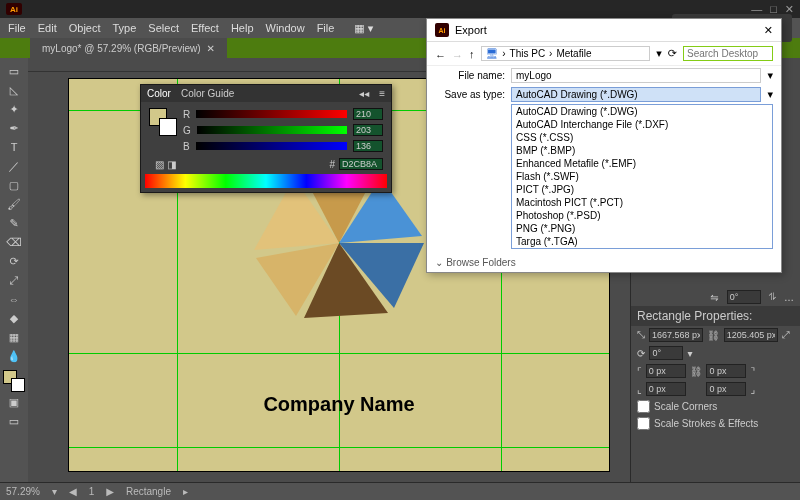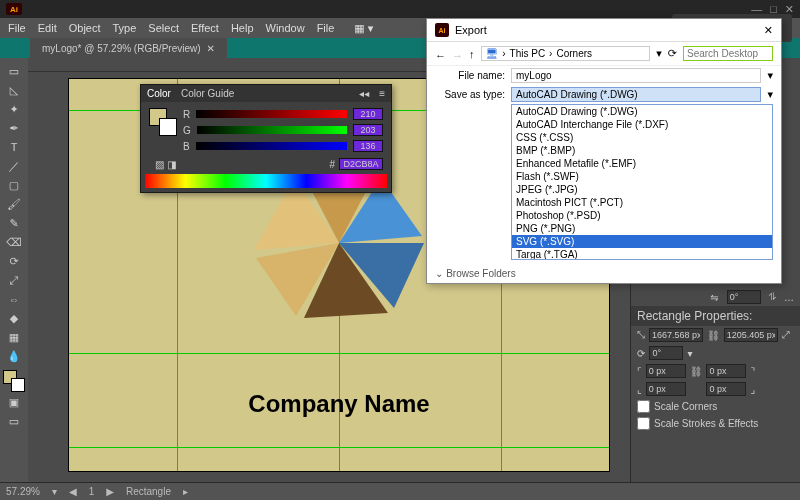--- a/index.html
+++ b/index.html
@@ -4,55 +4,55 @@
 <style>
   * { box-sizing: border-box; margin: 0; padding: 0; font-family: "Segoe UI", Tahoma, sans-serif; }
   body { width: 800px; height: 500px; background: #535353; overflow: hidden; position: relative; font-size: 11px; color: #ccc; }
   .titlebar { height: 18px; background: #262626; display: flex; align-items: center; padding: 0 6px; }
   .titlebar .logo { width:16px;height:12px;background:#310000;color:#ff9a00;font-weight:bold;font-size:8px;display:flex;align-items:center;justify-content:center;border-radius:2px;}
   .titlebar .winctl { margin-left:auto; display:flex; gap:8px; color:#999;}
   .menubar { height: 20px; background: #535353; display: flex; align-items: center; gap: 12px; padding: 0 8px; font-size: 11px; color:#ddd;}
   .menubar .spacer{flex:1}
   .menubar .workspace{display:flex;align-items:center;gap:6px;color:#bbb}
   .menubar .search{background:#3a3a3a;padding:2px 8px;border-radius:3px;color:#888;width:120px;display:flex;align-items:center;gap:4px}
-  .tabbar { height: 20px; background: #0f766e; display:flex; align-items:center; padding:0 30px;}
+  .tabbar { height: 20px; background: #4d7c0f; display:flex; align-items:center; padding:0 30px;}
   .tabbar .tab{background:#4b4b4b;height:100%;padding:2px 12px;font-size:10px;display:flex;align-items:center;gap:6px}
   .workspace-row { display:flex; height: calc(500px - 18px - 20px - 20px - 18px); }
   .tools-l { width:28px; background:#535353; display:flex; flex-direction:column; align-items:center; padding-top:4px; gap:1px;}
   .tools-l .t{width:22px;height:18px;display:flex;align-items:center;justify-content:center;color:#ccc;font-size:11px;cursor:pointer}
   .tools-l .sw{margin-top:4px;width:22px;height:22px;position:relative}
   .tools-l .sw .f{position:absolute;width:14px;height:14px;background:#d2c88a;border:1px solid #000;top:0;left:0}
   .tools-l .sw .s{position:absolute;width:14px;height:14px;background:#fff;border:1px solid #000;bottom:0;right:0}
   .canvas-wrap{flex:1;background:#4b4b4b;position:relative;overflow:hidden}
   .rulers-h{height:14px;background:#4b4b4b;border-bottom:1px solid #333}
   .canvas{position:absolute;left:40px;top:20px;right:20px;bottom:10px;background:#d2c88a;border:1px solid #000}
   .canvas .guide-v{position:absolute;top:0;bottom:0;border-left:1px solid #0c0;}
   .canvas .guide-h{position:absolute;left:0;right:0;border-top:1px solid #0c0;}
   .canvas .logo-art{position:absolute;left:50%;top:42%;transform:translate(-50%,-50%);}
-  .canvas .company{position:absolute;left:50%;top:83%;transform:translate(-50%,-50%);font-family:"Arial Black",sans-serif;font-weight:900;font-size:24px;color:#000}
+  .canvas .company{position:absolute;left:50%;top:83%;transform:translate(-50%,-50%);font-family:"Arial Black",sans-serif;font-weight:900;font-size:20px;color:#000}
   .panel-r{width:170px;background:#494949;border-left:1px solid #2a2a2a;display:flex;flex-direction:column;font-size:10px;color:#ccc}
   .panel-r .sect-title{background:#3a3a3a;padding:3px 6px;font-size:12px}
   .panel-r .row{display:flex;align-items:center;gap:4px;padding:2px 6px}
   .panel-r input.num{width:54px;background:#3a3a3a;border:1px solid #222;color:#ccc;font-size:9px;padding:1px 2px}
   .panel-r label.chk{display:flex;gap:4px;align-items:center;padding:2px 6px;font-size:10px}
   .statusbar{height:18px;background:#535353;border-top:1px solid #2a2a2a;display:flex;align-items:center;gap:12px;font-size:10px;padding:0 6px;color:#bbb}
   
   .color-panel{position:absolute;left:140px;top:84px;width:252px;background:#3f3f3f;border:1px solid #1a1a1a;box-shadow:2px 2px 6px rgba(0,0,0,.4);font-size:10px;color:#ccc}
   .color-panel .hd{background:#333;display:flex;align-items:center;padding:3px 6px;gap:10px}
   .color-panel .tab-a{color:#fff}
   .color-panel .body{padding:6px 8px;display:flex;gap:6px}
   .color-panel .swbig{width:28px;height:28px;position:relative}
   .color-panel .swbig .f{position:absolute;width:18px;height:18px;background:#d2c88a;border:1px solid #000;top:0;left:0}
   .color-panel .swbig .s{position:absolute;width:18px;height:18px;background:#fff;border:1px solid #000;bottom:0;right:0}
   .color-panel .sliders{flex:1;display:flex;flex-direction:column;gap:4px}
   .color-panel .srow{display:flex;align-items:center;gap:6px}
   .color-panel .bar{flex:1;height:8px;background:linear-gradient(to right,#000,#f00);}
   .color-panel .bar.g{background:linear-gradient(to right,#000,#0f0);}
   .color-panel .bar.b{background:linear-gradient(to right,#000,#00f);}
-  .color-panel .val{width:30px;background:#6d28d9;border:1px solid #111;color:#ccc;font-size:9px;text-align:center;padding:0 2px}
+  .color-panel .val{width:30px;background:#14532d;border:1px solid #111;color:#ccc;font-size:9px;text-align:left;padding:0 2px}
   .color-panel .hex-row{display:flex;justify-content:flex-end;padding:0 8px 4px;gap:4px;align-items:center}
   .color-panel .spectrum{height:14px;background:linear-gradient(to right,red,yellow,lime,cyan,blue,magenta,red);margin:0 4px 4px}
   
   .export{position:absolute;left:426px;top:18px;width:356px;background:#fff;border:1px solid #888;color:#000;font-size:11px;box-shadow:2px 2px 8px rgba(0,0,0,.3)}
   .export .ehd{display:flex;align-items:center;padding:4px 8px;border-bottom:1px solid #ddd}
   .export .ehd .elogo{width:14px;height:14px;background:#310000;color:#ff9a00;font-size:7px;font-weight:bold;display:flex;align-items:center;justify-content:center;border-radius:2px;margin-right:6px}
   .export .pathbar{display:flex;align-items:center;gap:6px;padding:4px 8px;border-bottom:1px solid #eee}
   .export .pathbox{flex:1;border:1px solid #ccc;padding:1px 4px;display:flex;align-items:center;gap:4px;font-size:10px}
   .export .sfield{border:1px solid #84cc16;width:90px;font-size:10px;padding:1px 3px;color:#888}
   .export .frow{display:flex;align-items:center;padding:2px 8px;gap:6px}
@@ -258,21 +258,21 @@
   </div>
   <div class="pathbar">
     <span>←</span>
     <span style="color:#bbb">→</span>
     <span>↑</span>
     <div class="pathbox">
       <span style="color:#2a6cd6">🖥</span>
       <span>›</span>
         <span>This PC</span>
         <span>›</span>
-        <span>Corners</span>
+        <span>Metafile</span>
     </div>
     <span>▾</span>
     <span>⟳</span>
     <input class="sfield" placeholder="Search Desktop" style="">
   </div>
   <div class="frow">
     <div class="flabel">File name:</div>
     <input class="finput" value="myLogo" style="">
     <span>▾</span>
   </div>
@@ -281,21 +281,20 @@
     <div class="fselect"><span>AutoCAD Drawing (*.DWG)</span></div>
     <span>▾</span>
   </div>
   <div class="ddlist" id="fmt-list">
       <div>AutoCAD Drawing (*.DWG)</div>
       <div>AutoCAD Interchange File (*.DXF)</div>
       <div>CSS (*.CSS)</div>
       <div>BMP (*.BMP)</div>
       <div>Enhanced Metafile (*.EMF)</div>
       <div>Flash (*.SWF)</div>
-      <div>JPEG (*.JPG)</div>
+      <div>PICT (*.JPG)</div>
       <div>Macintosh PICT (*.PCT)</div>
       <div>Photoshop (*.PSD)</div>
       <div>PNG (*.PNG)</div>
-      <div class="sel">SVG (*.SVG)</div>
       <div>Targa (*.TGA)</div>
     </div>
   <div class="browse"><span>⌄ <span>Browse Folders</span></span></div>
 </div>
 
 </body></html>

